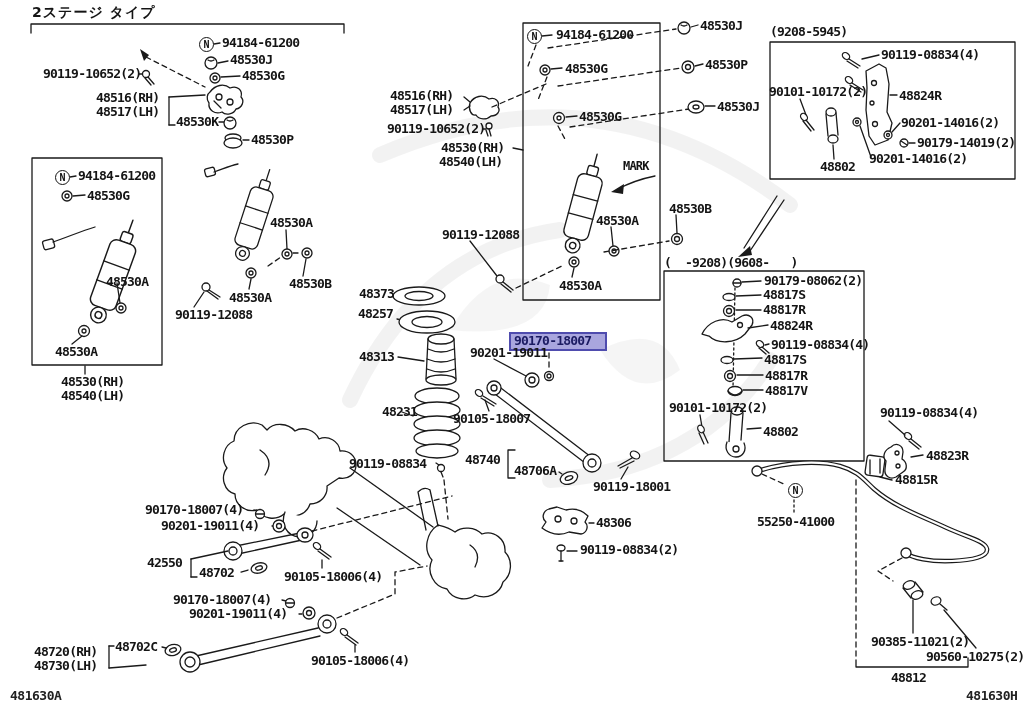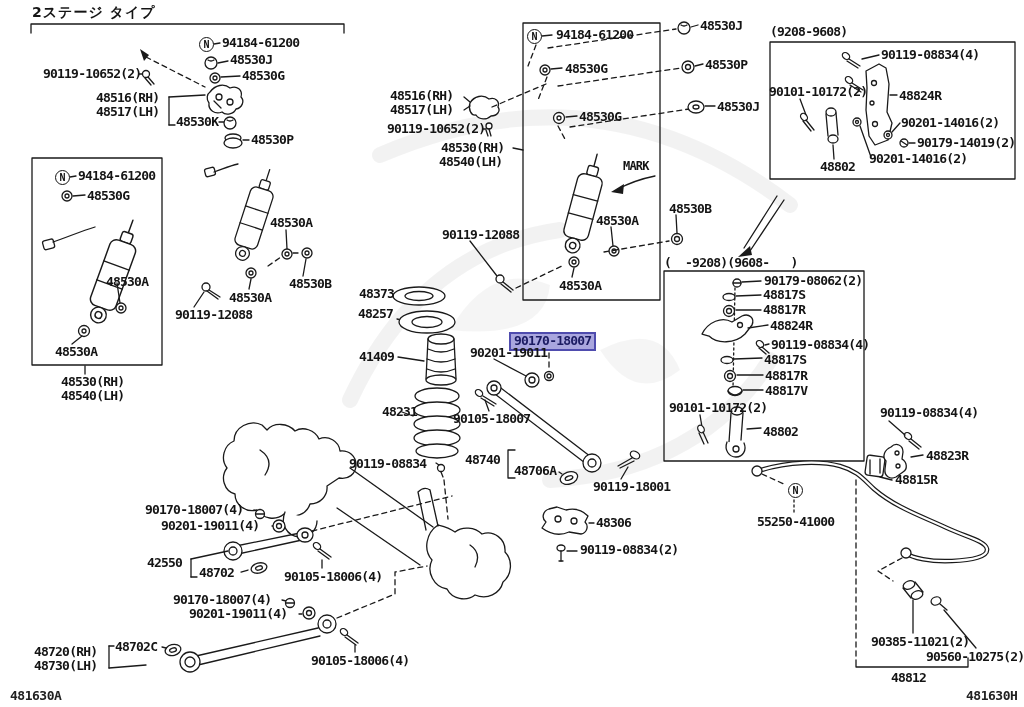--- a/index.html
+++ b/index.html
@@ -11,21 +11,21 @@
   #lineart .d{stroke-dasharray:5 4;}
   #lineart .dt{stroke-dasharray:2 3;}
   #lineart .ah{fill:#1a1a1a;stroke:none;}
   #lineart .bar{stroke-width:4.6;}
   #lineart .barw{stroke:#fff;stroke-width:2.2;}
   #lineart .wm{stroke:#000;opacity:.05;stroke-width:16;}
   #lineart .wmf{fill:#000;opacity:.04;stroke:none;}
   .lbl{position:absolute;font:700 13px/1.05 "DejaVu Sans Mono",monospace;
        letter-spacing:-0.8px;color:#141414;white-space:pre;}
   .hl{background:#a9a6de;border:2px solid #4f4cae;color:#1b1b62;
-      padding:0 3px 1px 3px;margin:-3px 0 0 -4px;display:inline-block;}
+      padding:0 14px 1px 3px;margin:-3px 0 0 -4px;display:inline-block;}
   .ncirc{position:absolute;width:15px;height:15px;border:1.5px solid #141414;border-radius:50%;
          font:700 10px/13px "DejaVu Sans Mono",monospace;text-align:center;color:#141414;
          box-sizing:border-box;background:#fff;}
   .jp{position:absolute;font:700 14px/1.1 "DejaVu Sans",sans-serif;color:#141414;letter-spacing:1px;}
   .corner{position:absolute;font:700 13px/1 "DejaVu Sans Mono",monospace;letter-spacing:-0.5px;color:#222;}
 </style>
 </head>
 <body>
 
 <div id="stage">
@@ -469,21 +469,21 @@
   <div class="lbl" style="left:623px;top:160px;font-size:12px">MARK</div>
   <div class="lbl" style="left:596px;top:214px">48530A</div>
   <div class="lbl" style="left:559px;top:279px">48530A</div>
   <div class="lbl" style="left:442px;top:228px">90119-12088</div>
 
   <div class="lbl" style="left:700px;top:19px">48530J</div>
   <div class="lbl" style="left:705px;top:58px">48530P</div>
   <div class="lbl" style="left:717px;top:100px">48530J</div>
   <div class="lbl" style="left:669px;top:202px">48530B</div>
 
-  <div class="lbl" style="left:770px;top:25px">(9208-9608)</div>
+  <div class="lbl" style="left:770px;top:25px">(9208-5945)</div>
   <div class="lbl" style="left:881px;top:48px">90119-08834(4)</div>
   <div class="lbl" style="left:769px;top:85px">90101-10172(2)</div>
   <div class="lbl" style="left:899px;top:89px">48824R</div>
   <div class="lbl" style="left:901px;top:116px">90201-14016(2)</div>
   <div class="lbl" style="left:917px;top:136px">90179-14019(2)</div>
   <div class="lbl" style="left:869px;top:152px">90201-14016(2)</div>
   <div class="lbl" style="left:820px;top:160px">48802</div>
 
   <div class="lbl" style="left:664px;top:256px">(  -9208)(9608-   )</div>
   <div class="lbl" style="left:764px;top:274px">90179-08062(2)</div>
@@ -492,21 +492,21 @@
   <div class="lbl" style="left:770px;top:319px">48824R</div>
   <div class="lbl" style="left:771px;top:338px">90119-08834(4)</div>
   <div class="lbl" style="left:764px;top:353px">48817S</div>
   <div class="lbl" style="left:765px;top:369px">48817R</div>
   <div class="lbl" style="left:765px;top:384px">48817V</div>
   <div class="lbl" style="left:669px;top:401px">90101-10172(2)</div>
   <div class="lbl" style="left:763px;top:425px">48802</div>
 
   <div class="lbl" style="left:359px;top:287px">48373</div>
   <div class="lbl" style="left:358px;top:307px">48257</div>
-  <div class="lbl" style="left:359px;top:350px">41409</div>
+  <div class="lbl" style="left:359px;top:350px">48313</div>
   <div class="lbl" style="left:513px;top:334px"><span class="hl" style="background: rgb(169, 166, 222); border-color: rgb(79, 76, 174); color: rgb(27, 27, 98);">90170-18007</span></div>
   <div class="lbl" style="left:470px;top:346px">90201-19011</div>
   <div class="lbl" style="left:382px;top:405px">48231</div>
   <div class="lbl" style="left:453px;top:412px">90105-18007</div>
   <div class="lbl" style="left:349px;top:457px">90119-08834</div>
   <div class="lbl" style="left:465px;top:453px">48740</div>
   <div class="lbl" style="left:514px;top:464px">48706A</div>
   <div class="lbl" style="left:593px;top:480px">90119-18001</div>
 
   <div class="lbl" style="left:596px;top:516px">48306</div>

